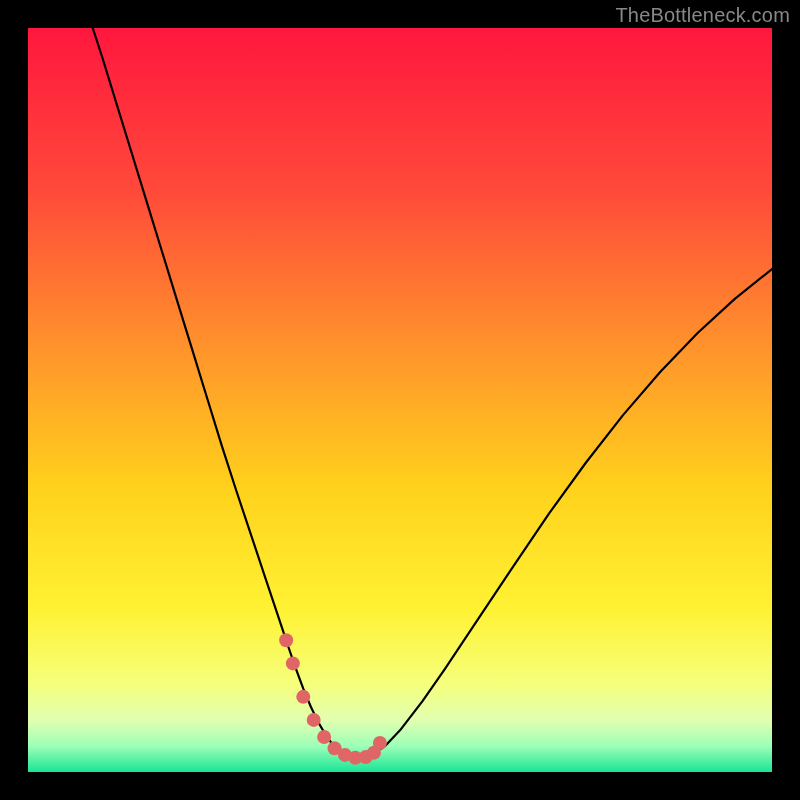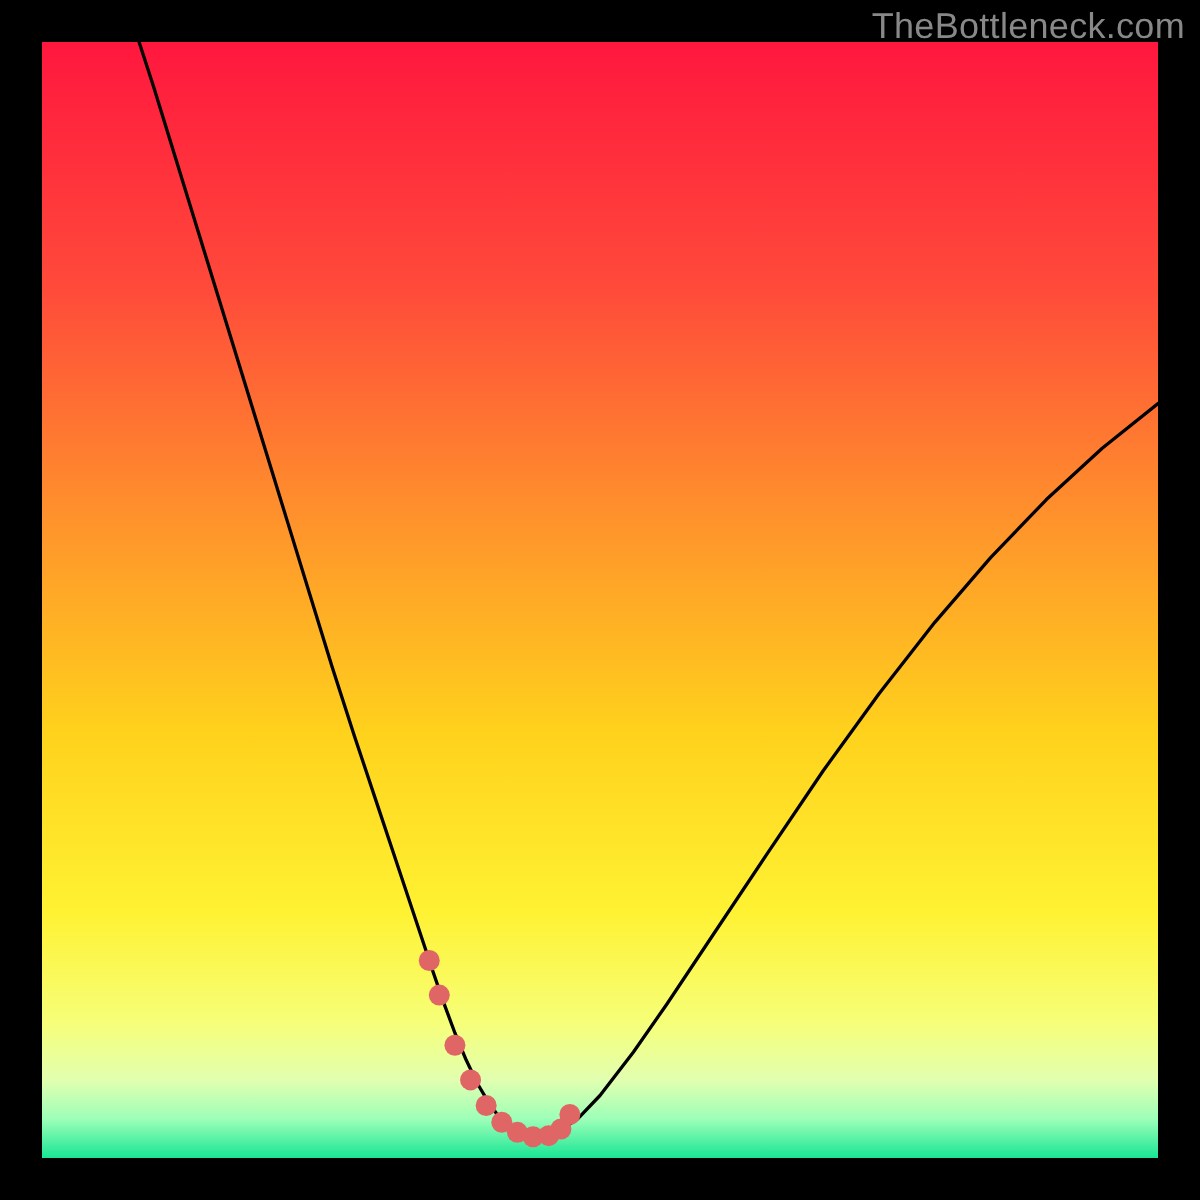--- a/index.html
+++ b/index.html
@@ -24,21 +24,21 @@
     left: 0;
     top: 0;
     width: 744px;
     height: 744px;
   }
   .watermark {
     position: absolute;
     top: 4px;
     right: 10px;
     color: #888;
-    font-size: 24px;
+    font-size: 20px;
     font-weight: 500;
     letter-spacing: 0.2px;
     user-select: none;
     text-align: center;
   }
   svg {
     display: block;
   }
 </style>
 </head>

